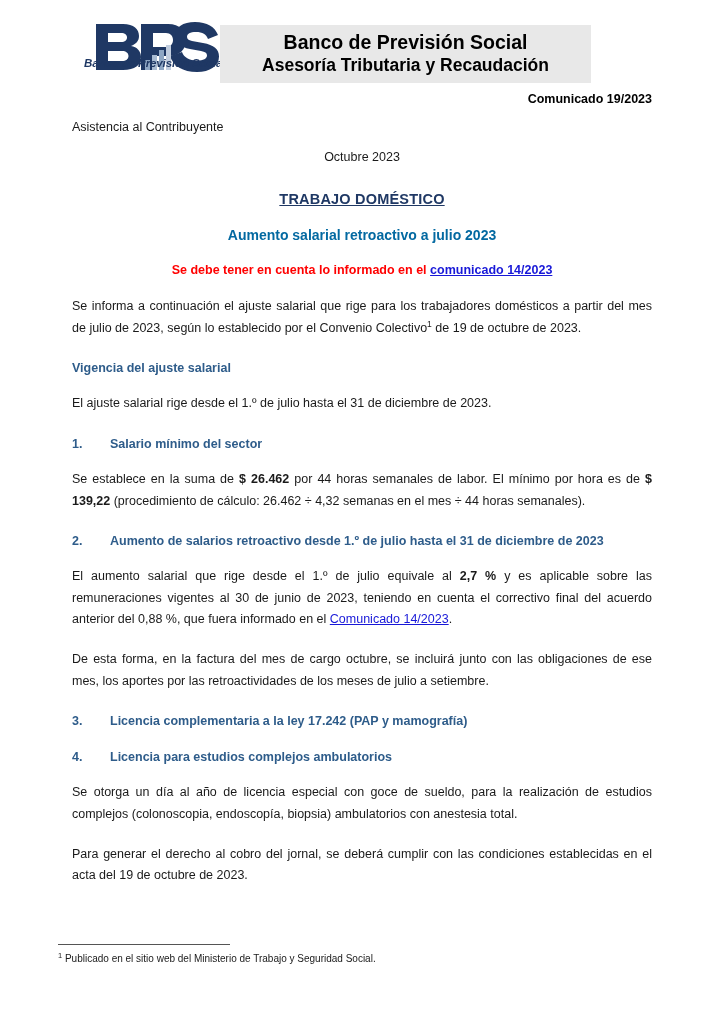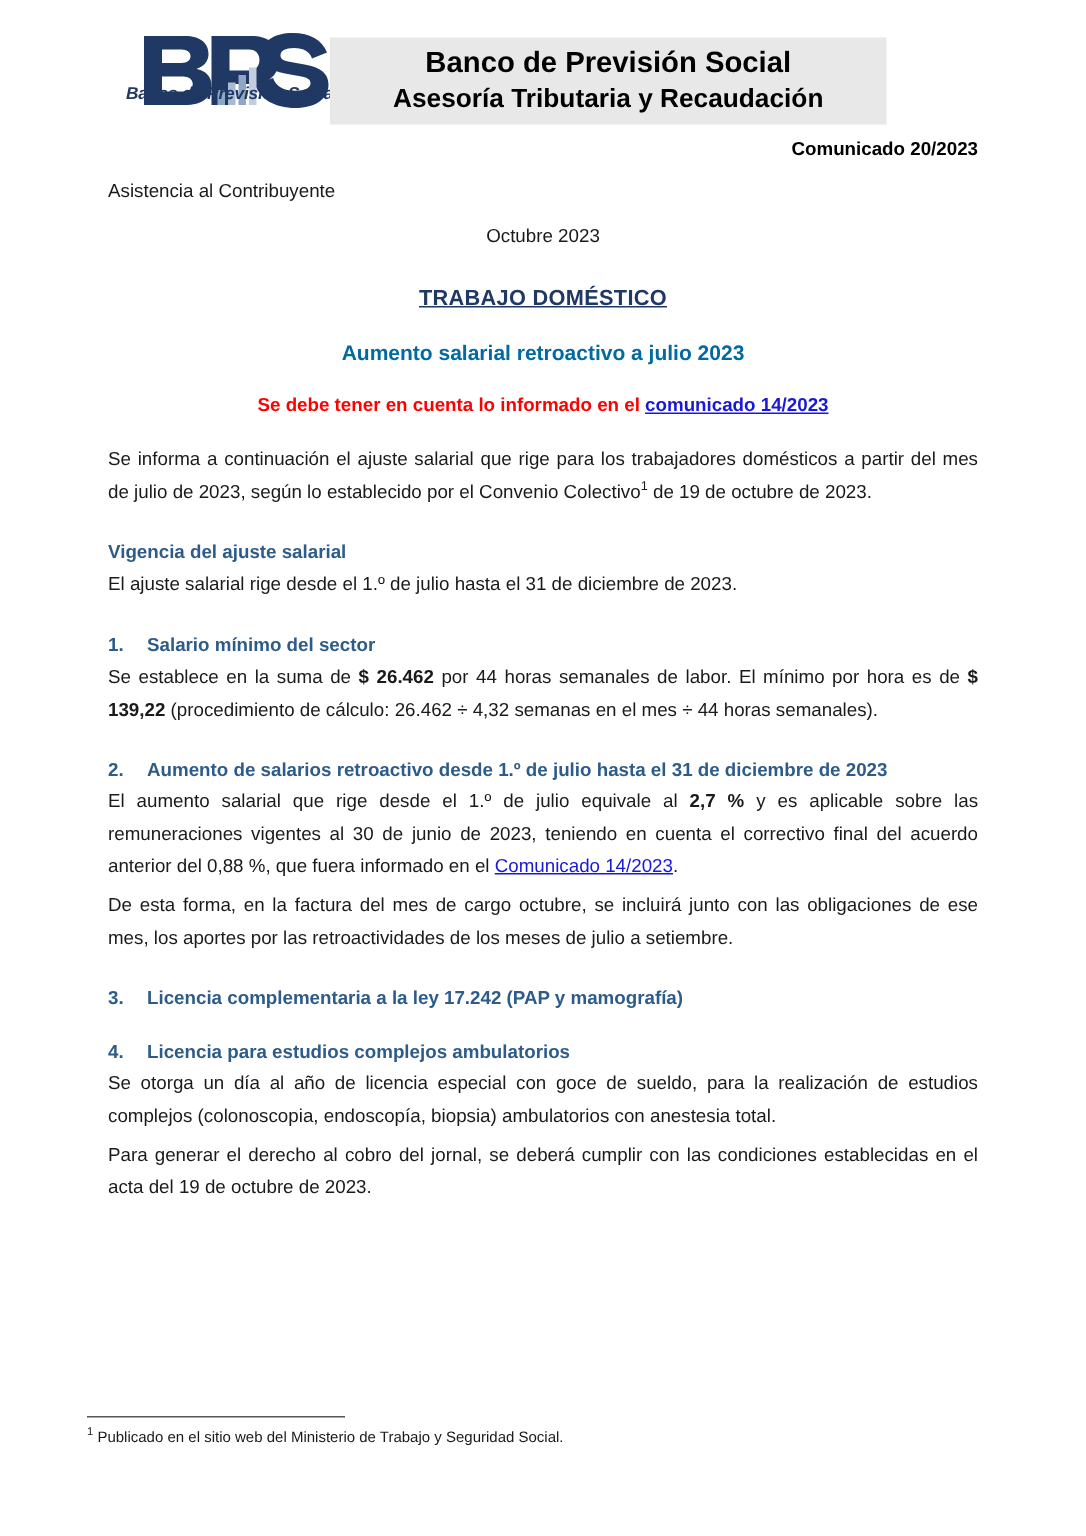--- a/index.html
+++ b/index.html
@@ -136,40 +136,40 @@
 
   
   p.body {
     margin: 0;
     margin-top: 19px;
     font-size: 12.5px;
     line-height: 1.73;
     text-align: justify;
     color: #1a1a1a;
   }
-  p.body.tight { margin-top: 4px; }
+  p.body.tight { margin-top: 18px; }
 
   .sec-head {
     margin-top: 22px;
     font-size: 12.5px;
     font-weight: bold;
     color: #2E5C8A;
   }
   .num-head {
     margin-top: 22px;
     font-size: 12.5px;
     font-weight: bold;
     color: #2E5C8A;
     display: flex;
   }
   .num-head .num {
     width: 26px;
     flex: 0 0 26px;
   }
-  .num-head .txt { flex: 1 1 auto; }
+  .num-head .txt { flex: 1 1 auto; margin-left: 12px; }
 
   b, strong { font-weight: bold; }
   sup {
     font-size: 8.5px;
     vertical-align: super;
     line-height: 0;
   }
 
   
   .footnote-wrap {
@@ -221,21 +221,21 @@
           <rect x="84" y="27" width="5" height="25" fill="#C2CEDF"></rect>
         </svg>
       </div>
       <div class="logo-caption">Banco de Previsión Social</div>
 
       <div class="title-box">
         <div class="title-line1">Banco de Previsión Social</div>
         <div class="title-line2">Asesoría Tributaria y Recaudación</div>
       </div>
 
-      <div class="comunicado-num">Comunicado 20/2023</div>
+      <div class="comunicado-num">Comunicado 19/2023</div>
     </div>
 
     <div class="meta-left">Asistencia al Contribuyente</div>
     <div class="meta-right">Octubre 2023</div>
 
     <div class="doc-title">TRABAJO DOMÉSTICO</div>
     <div class="doc-subtitle">Aumento salarial retroactivo a julio 2023</div>
 
     <div class="alert-line">
       <span>Se debe tener en cuenta lo informado en el </span><a href="#" class="inline-link">comunicado 14/2023</a>

